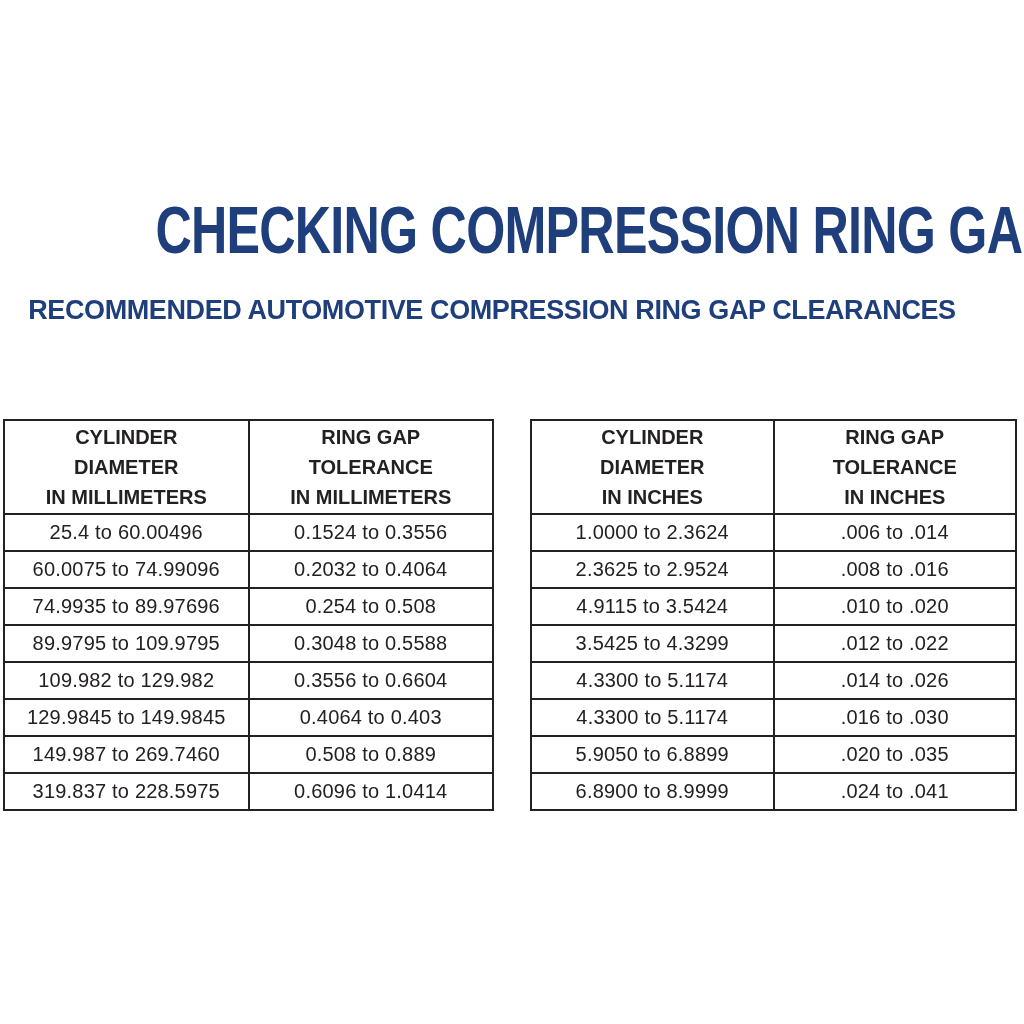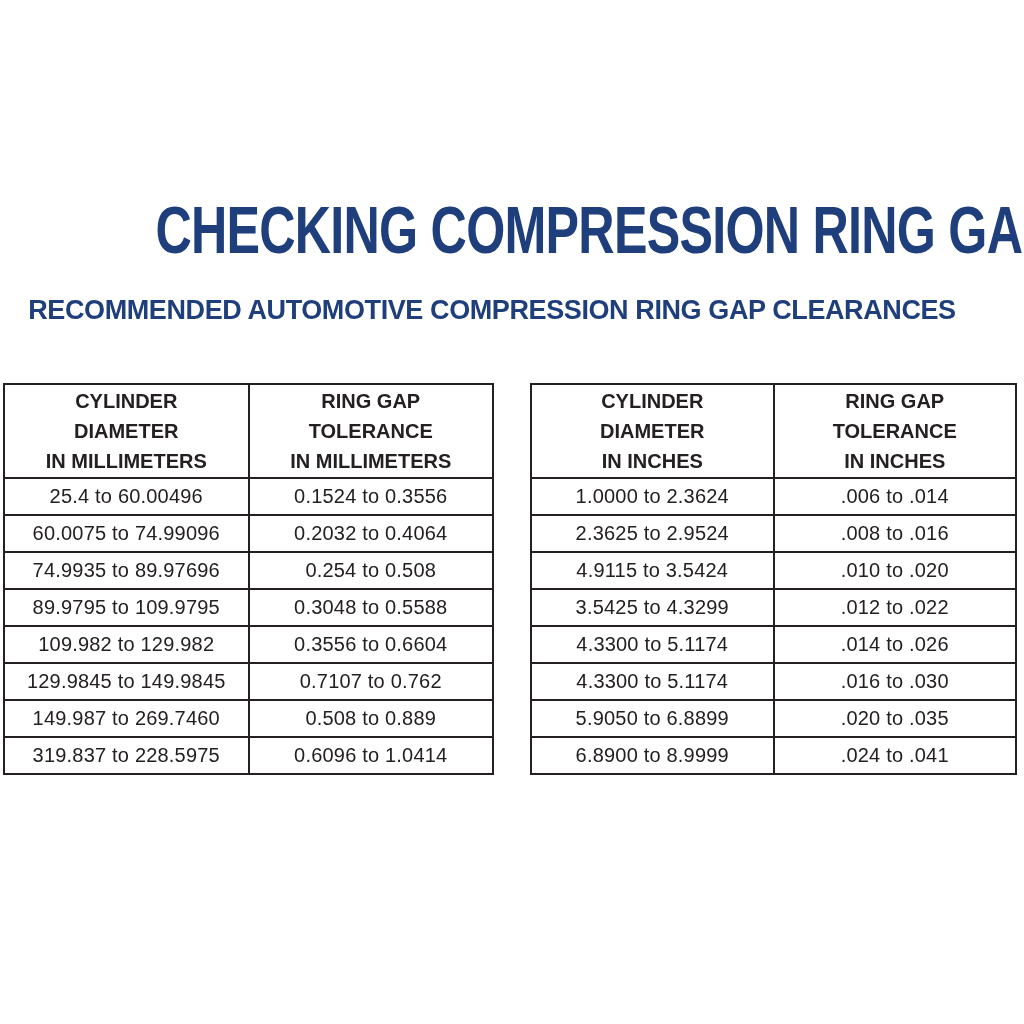--- a/index.html
+++ b/index.html
@@ -56,20 +56,21 @@
     position: absolute;
     top: 383px;
     left: 3px;
     display: flex;
     gap: 36px;
   }
   table.spec-table {
     border-collapse: collapse;
     table-layout: fixed;
     background: var(--background);
+    margin-top: 36px;
   }
   table.t-mm { width: 491px; }
   table.t-in { width: 487px; }
   .spec-table th, .spec-table td {
     border: 2px solid var(--table-border);
     text-align: center;
     vertical-align: middle;
     color: var(--text-black);
     padding: 0;
     overflow: hidden;
@@ -135,21 +136,21 @@
       <tr>
         <td>89.9795 to 109.9795</td>
         <td>0.3048 to 0.5588</td>
       </tr>
       <tr>
         <td>109.982 to 129.982</td>
         <td>0.3556 to 0.6604</td>
       </tr>
       <tr>
         <td>129.9845 to 149.9845</td>
-        <td>0.7107 to 0.762</td>
+        <td>0.4064 to 0.403</td>
       </tr>
       <tr>
         <td>149.987 to 269.7460</td>
         <td>0.508 to 0.889</td>
       </tr>
       <tr>
         <td>319.837 to 228.5975</td>
         <td>0.6096 to 1.0414</td>
       </tr>
     </tbody>

